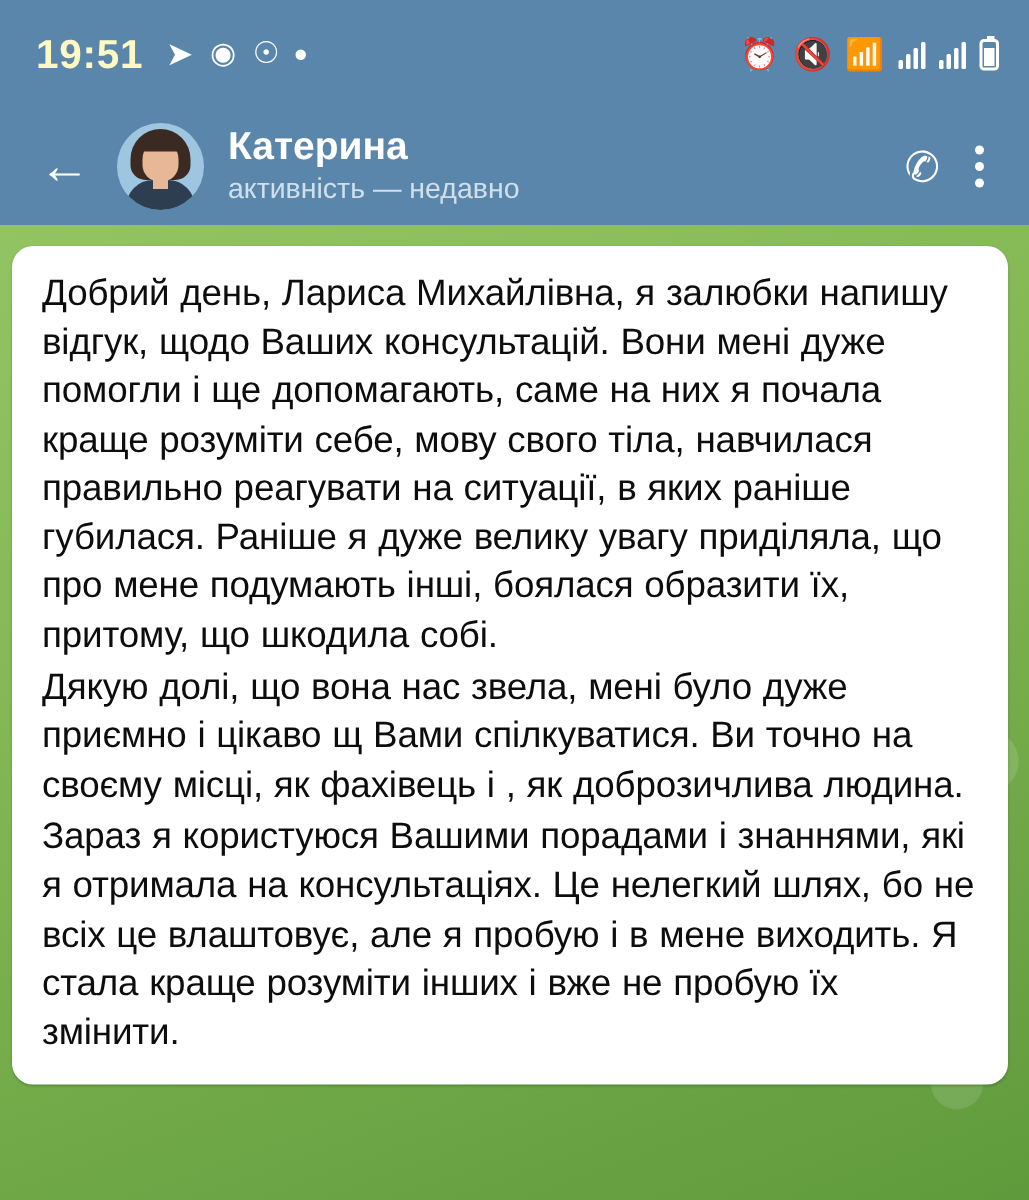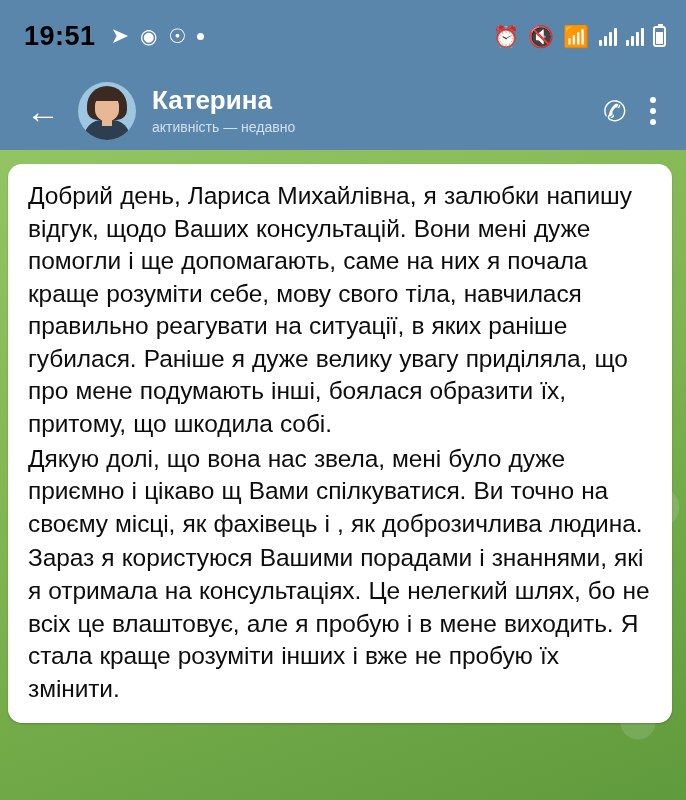--- a/index.html
+++ b/index.html
@@ -30,21 +30,21 @@
   }
   .status-left {
     display: flex;
     align-items: center;
     gap: 11px;
   }
   .status-time {
     font-size: 27px;
     font-weight: bold;
     letter-spacing: 0.5px;
-    color: #000000;
+    color: #fef9c3;
     margin-right: 4px;
   }
   .status-ico {
     font-size: 20px;
     line-height: 1;
     color: #ffffff;
     display: inline-block;
   }
   .status-ico.tg { font-size: 22px; }
   .status-dot {
@@ -169,21 +169,21 @@
     min-width: 0;
   }
   .chat-title {
     font-size: 26px;
     font-weight: bold;
     line-height: 1.15;
     color: #ffffff;
     white-space: nowrap;
   }
   .chat-subtitle {
-    font-size: 14px;
+    font-size: 19px;
     color: #cfe0ec;
     line-height: 1.2;
     margin-top: 3px;
     white-space: nowrap;
   }
   .header-actions {
     display: flex;
     align-items: center;
     gap: 14px;
     flex: 0 0 auto;

